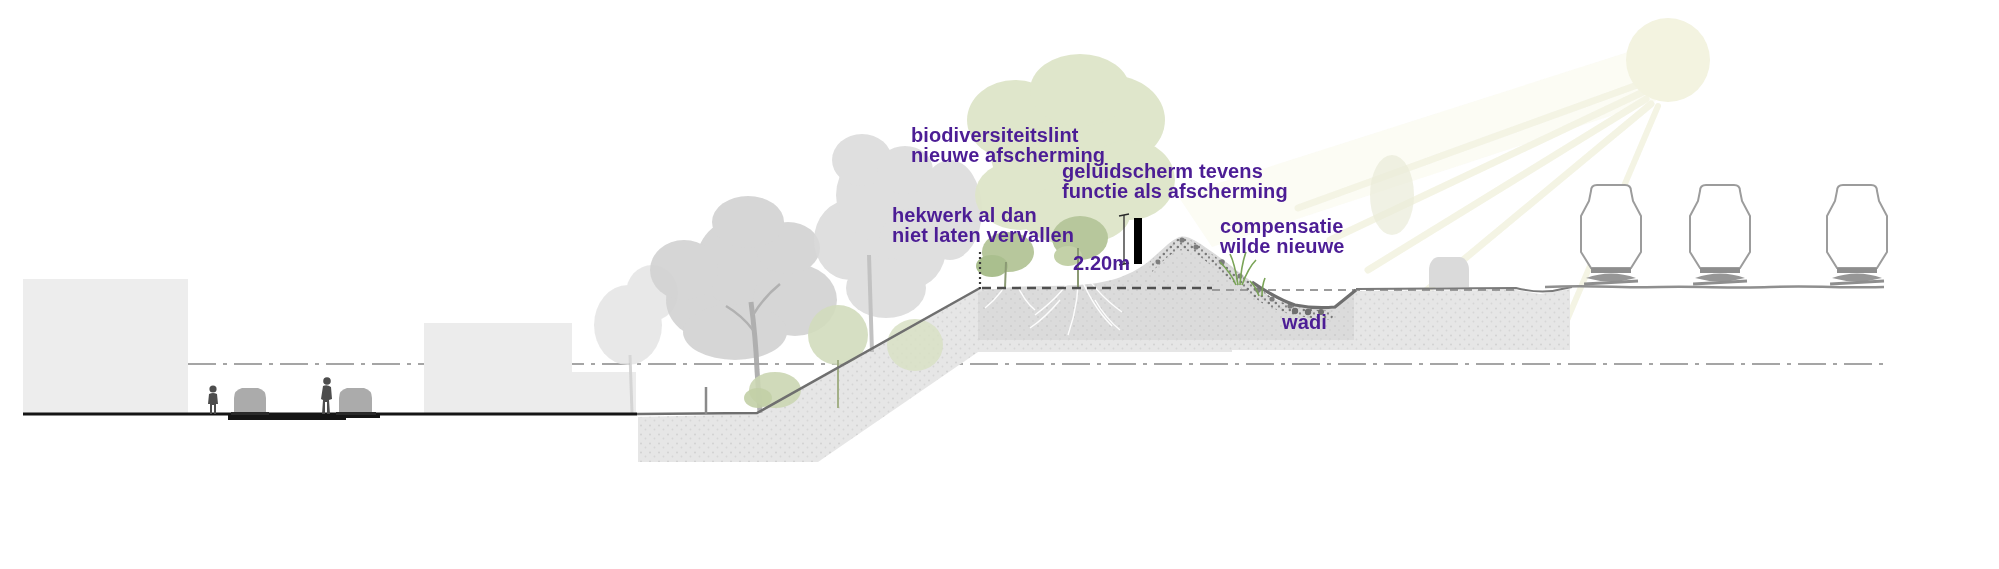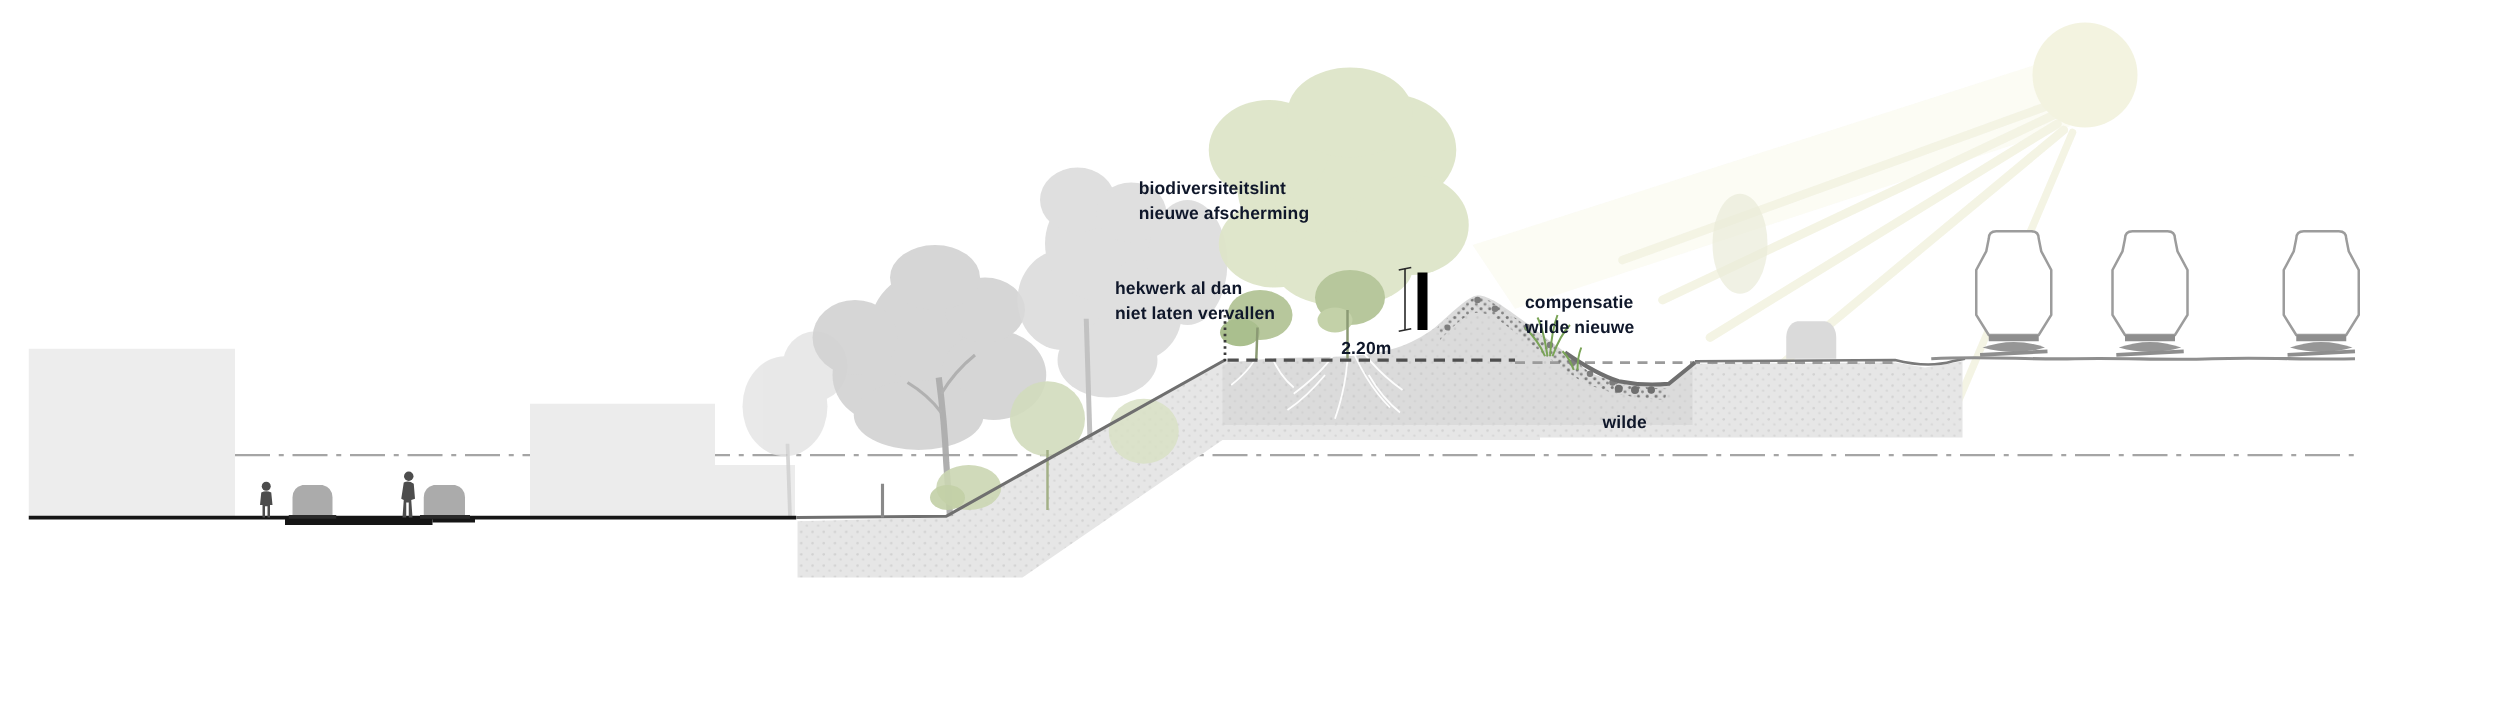--- a/index.html
+++ b/index.html
@@ -6,27 +6,26 @@
   .canvas{
     position:relative;
     width:1999px;height:569px;
     background:#ffffff;
     overflow:hidden;
     font-family:"Liberation Sans",sans-serif;
   }
   .drawing{position:absolute;left:0;top:0;}
   .lbl{
     position:absolute;
-    font-size:14px;
+    font-size:20px;
     line-height:20px;
     font-weight:700;
-    color:#0f172a;
+    color:#4c1d95;
     letter-spacing:.1px;
     white-space:nowrap;
-    margin-top:15px;
   }
   .lbl div{white-space:nowrap;}
 </style>
 </head>
 <body>
 
 <div class="canvas">
 
   <svg class="drawing" width="1999" height="569" viewBox="0 0 1999 569" xmlns="http://www.w3.org/2000/svg">
 
@@ -222,32 +221,36 @@
       <path d="M8 94 Q33 85 58 94 Q33 101 8 94 Z" fill="#969696"></path>
       <rect x="6" y="97" width="54" height="3" fill="#8e8e8e" transform="rotate(-3 33 98)"></rect>
     </g>
   </svg>
 
   <div class="lbl" style="left:911px;top:125px;">
     <div>biodiversiteitslint</div>
     <div>nieuwe afscherming</div>
   </div>
 
+  <div class="lbl" style="left:1062px;top:161px;">
+    <div>geluidscherm tevens</div>
+    <div>functie als afscherming</div>
+  </div>
 
   <div class="lbl" style="left:892px;top:205px;">
     <div>hekwerk al dan</div>
     <div>niet laten vervallen</div>
   </div>
 
   <div class="lbl" style="left:1220px;top:216px;">
     <div>compensatie</div>
     <div>wilde nieuwe</div>
   </div>
 
   <div class="lbl" style="left:1073px;top:253px;">
     <div>2.20m</div>
   </div>
 
   <div class="lbl" style="left:1282px;top:312px;">
-    <div>wilde</div>
+    <div>wadi</div>
   </div>
 
 </div>
 
 </body></html>

